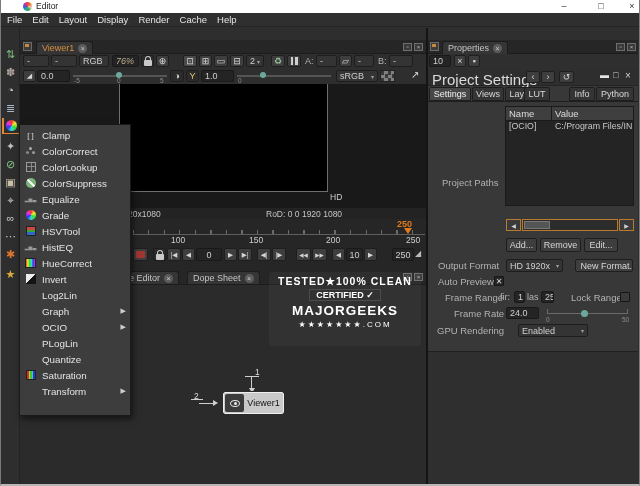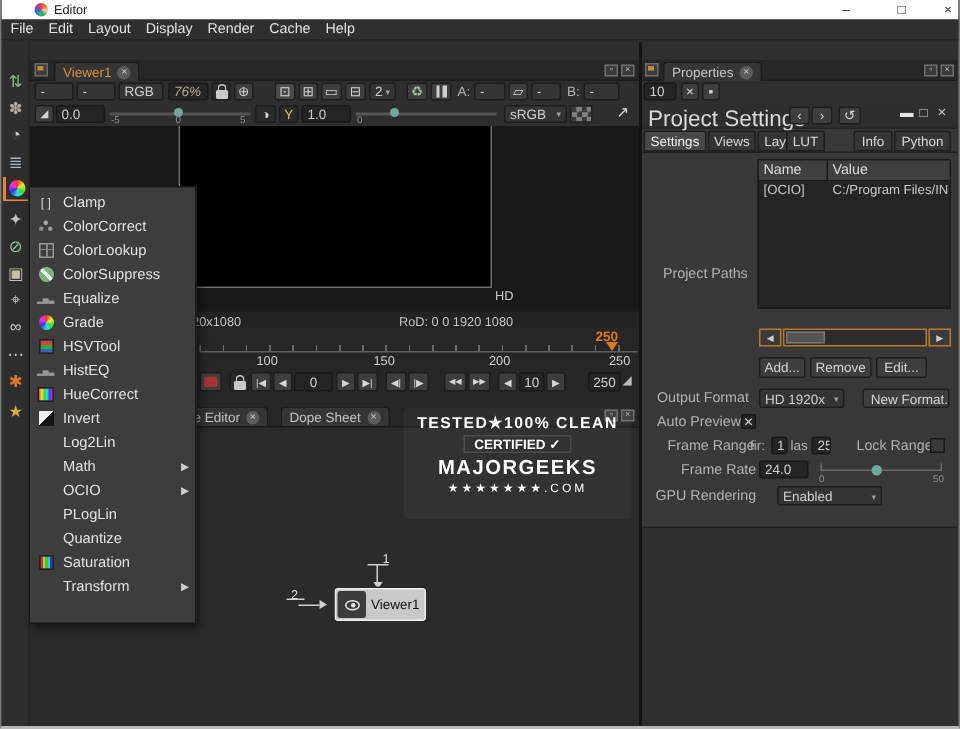--- a/index.html
+++ b/index.html
@@ -411,21 +411,21 @@
           <i class="ic-inv"></i>
         </span>
         <span>Invert</span>
       </div>
     <div class="mi">
         <span class="ic"></span>
         <span>Log2Lin</span>
       </div>
     <div class="mi">
         <span class="ic"></span>
-        <span>Math</span>
+        <span>Graph</span>
         <span class="sub">▶</span>
       </div>
     <div class="mi">
         <span class="ic"></span>
         <span>OCIO</span>
         <span class="sub">▶</span>
       </div>
     <div class="mi">
         <span class="ic"></span>
         <span>PLogLin</span>

